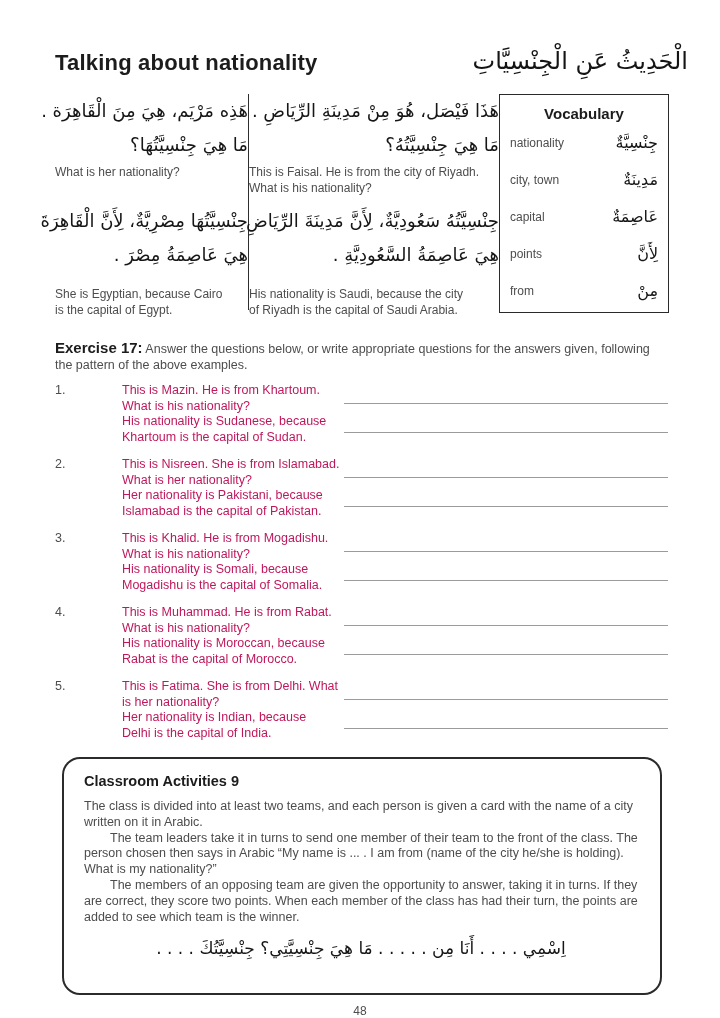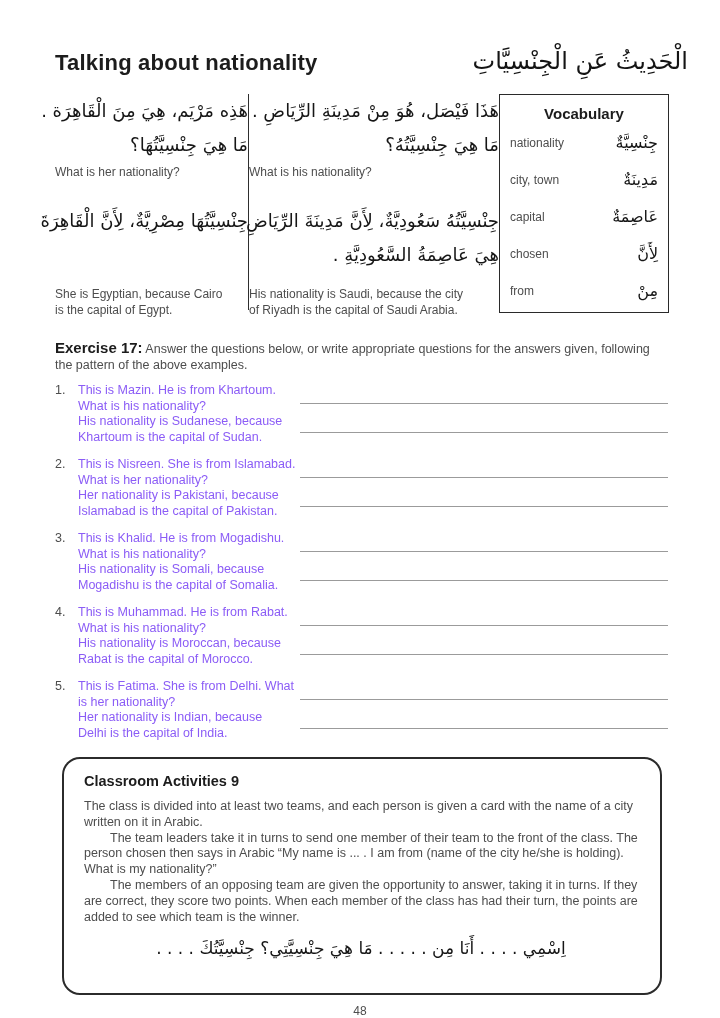--- a/index.html
+++ b/index.html
@@ -77,21 +77,21 @@
     margin:20px 52px 0 55px;
     font-size:12.5px;line-height:16px;color:#4d4d4d;
   }
   .exercise-label{font-weight:bold;font-size:15px;color:#1c1c1c;}
   .ex-items{margin:10px 52px 0 55px;}
   .ex-item{
     display:flex;align-items:flex-start;
     margin-bottom:12px;position:relative;min-height:62px;
   }
   .ex-num{width:23px;font-size:12.5px;color:#4d4d4d;flex:none;}
-  .ex-text{width:222px;flex:none;font-size:12.5px;line-height:15.5px;color:#8b5cf6;}
+  .ex-text{width:222px;flex:none;font-size:12.5px;line-height:15.5px;color:#be185d;margin-left:44px;}
   .ex-text div{white-space:nowrap;}
   .ex-lines{flex:1;position:relative;align-self:stretch;}
   .answer-line{
     position:absolute;left:0;right:0;height:0;
     border-top:1px solid #9b9b9b;
   }
   .answer-line.l1{top:20px;}
   .answer-line.l2{top:49px;}
 
   
@@ -138,35 +138,37 @@
     <div class="ex-col">
       <div class="ar-block">
         <div>هَذِه مَرْيَم، هِيَ مِنَ الْقَاهِرَة .</div>
         <div>مَا هِيَ جِنْسِيَّتُهَا؟</div>
       </div>
       <div class="en-block">
         <div>What is her nationality?</div>
       </div>
       <div class="ar-block ar-answer">
         <div>جِنْسِيَّتُهَا مِصْرِيَّةٌ، لِأَنَّ الْقَاهِرَةَ</div>
+        <div>هِيَ عَاصِمَةُ مِصْرَ .</div>
       </div>
       <div class="en-block en-answer">
         <div>She is Egyptian, because Cairo</div>
         <div>is the capital of Egypt.</div>
       </div>
     </div>
 
     <div class="vdivider"></div>
 
     <div class="ex-col">
       <div class="ar-block">
         <div>هَذَا فَيْصَل، هُوَ مِنْ مَدِينَةِ الرِّيَاضِ .</div>
         <div>مَا هِيَ جِنْسِيَّتُهُ؟</div>
       </div>
       <div class="en-block">
+        <div>This is Faisal. He is from the city of Riyadh.</div>
         <div>What is his nationality?</div>
       </div>
       <div class="ar-block ar-answer">
         <div>جِنْسِيَّتُهُ سَعُودِيَّةٌ، لِأَنَّ مَدِينَةَ الرِّيَاضِ</div>
         <div>هِيَ عَاصِمَةُ السَّعُودِيَّةِ .</div>
       </div>
       <div class="en-block en-answer">
         <div>His nationality is Saudi, because the city</div>
         <div>of Riyadh is the capital of Saudi Arabia.</div>
       </div>
@@ -180,21 +182,21 @@
       </div>
       <div class="vocab-row">
         <span class="vocab-en">city, town</span>
         <span class="vocab-ar">مَدِينَةٌ</span>
       </div>
       <div class="vocab-row">
         <span class="vocab-en">capital</span>
         <span class="vocab-ar">عَاصِمَةٌ</span>
       </div>
       <div class="vocab-row">
-        <span class="vocab-en">chosen</span>
+        <span class="vocab-en">points</span>
         <span class="vocab-ar">لِأَنَّ</span>
       </div>
       <div class="vocab-row">
         <span class="vocab-en">from</span>
         <span class="vocab-ar">مِنْ</span>
       </div>
     </aside>
   </div>
 
   <p class="exercise-head"><span class="exercise-label">Exercise 17:</span><span> Answer the questions below, or write appropriate questions for the answers given, following the pattern of the above examples.</span></p>

